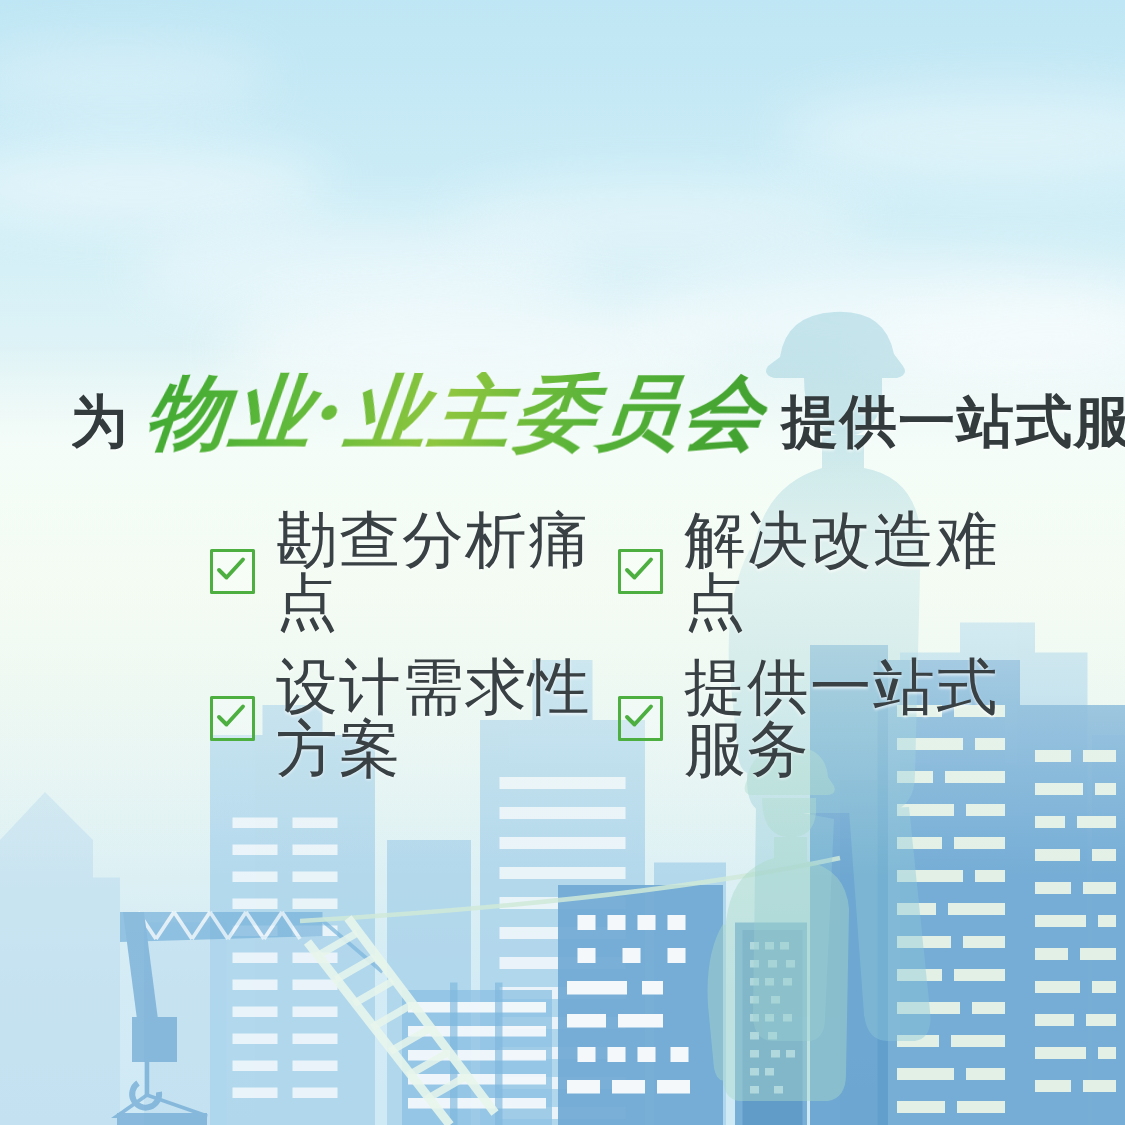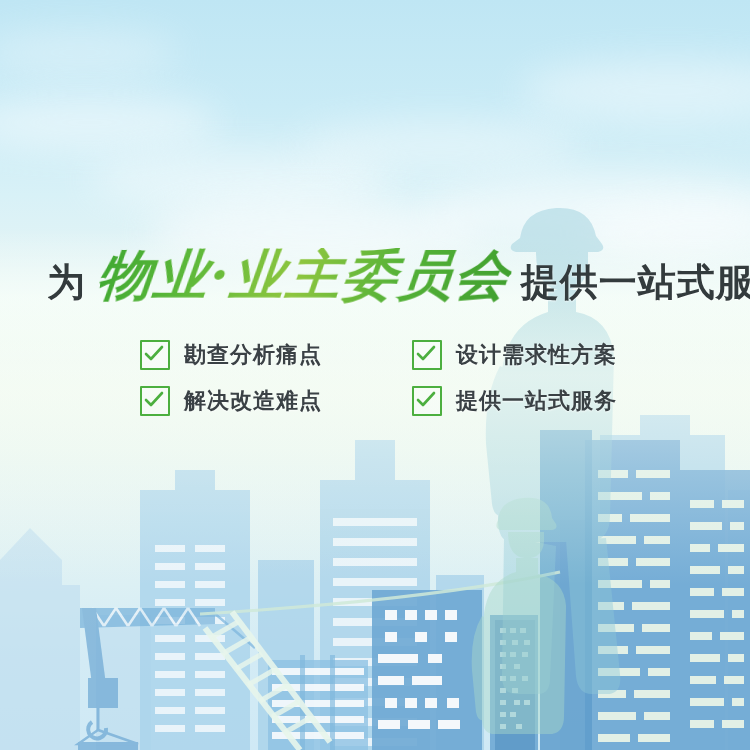--- a/index.html
+++ b/index.html
@@ -67,21 +67,21 @@
     row-gap:16px;column-gap:0px;
   }
   .feature{display:flex;align-items:center;}
   .cbox{
     width:26px;height:26px;flex:0 0 26px;
     border:2px solid #4caf3f;background:rgba(255,255,255,.25);
     position:relative;margin-right:14px;border-radius:1px;
   }
   .cbox svg{position:absolute;left:2px;top:3px;}
   .flabel{
-    font-size:22px;font-weight:bold;color:#3a4145;
+    font-size:41px;font-weight:normal;color:#3a4145;
     letter-spacing:1px;line-height:1;
     text-shadow:0 1px 2px rgba(255,255,255,.7);
   }
 </style>
 </head>
 <body>
 
 <div class="banner">
 
   <div class="layer">
@@ -392,30 +392,30 @@
       </span>
       <span class="flabel">勘查分析痛点</span>
     </div>
 
     <div class="feature">
       <span class="cbox">
         <svg width="20" height="18" viewBox="0 0 20 18">
           <polyline points="2,9 7,14 18,2" fill="none" stroke="#4caf3f" stroke-width="2.6" stroke-linecap="round" stroke-linejoin="round"></polyline>
         </svg>
       </span>
-      <span class="flabel">设计需求性方案</span>
+      <span class="flabel">解决改造难点</span>
     </div>
 
     <div class="feature">
       <span class="cbox">
         <svg width="20" height="18" viewBox="0 0 20 18">
           <polyline points="2,9 7,14 18,2" fill="none" stroke="#4caf3f" stroke-width="2.6" stroke-linecap="round" stroke-linejoin="round"></polyline>
         </svg>
       </span>
-      <span class="flabel">解决改造难点</span>
+      <span class="flabel">设计需求性方案</span>
     </div>
 
     <div class="feature">
       <span class="cbox">
         <svg width="20" height="18" viewBox="0 0 20 18">
           <polyline points="2,9 7,14 18,2" fill="none" stroke="#4caf3f" stroke-width="2.6" stroke-linecap="round" stroke-linejoin="round"></polyline>
         </svg>
       </span>
       <span class="flabel">提供一站式服务</span>
     </div>

